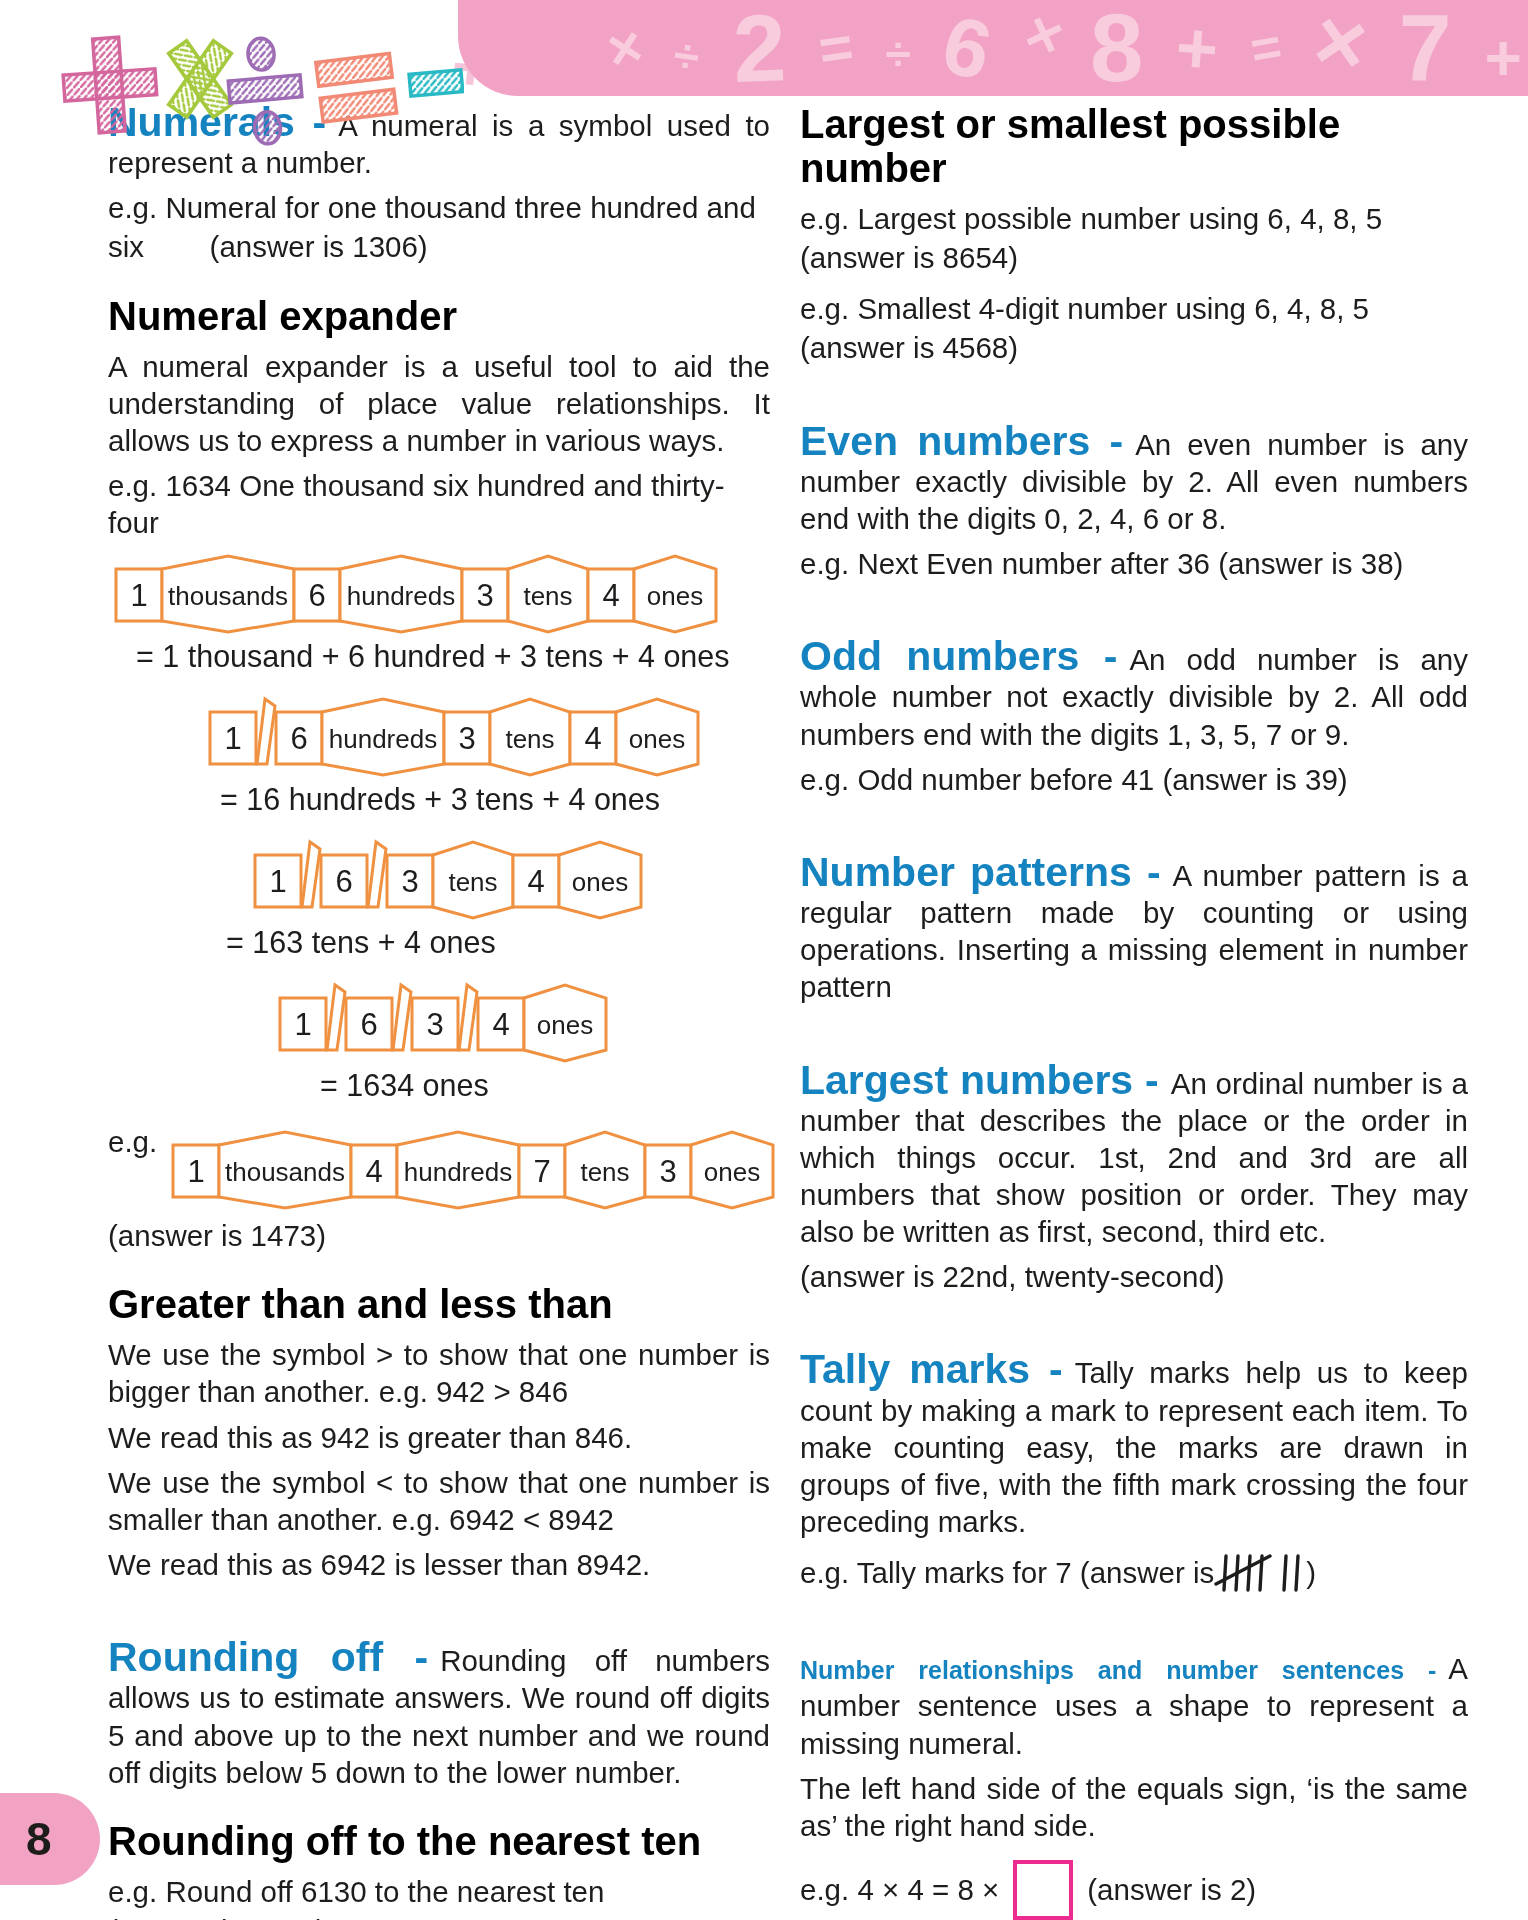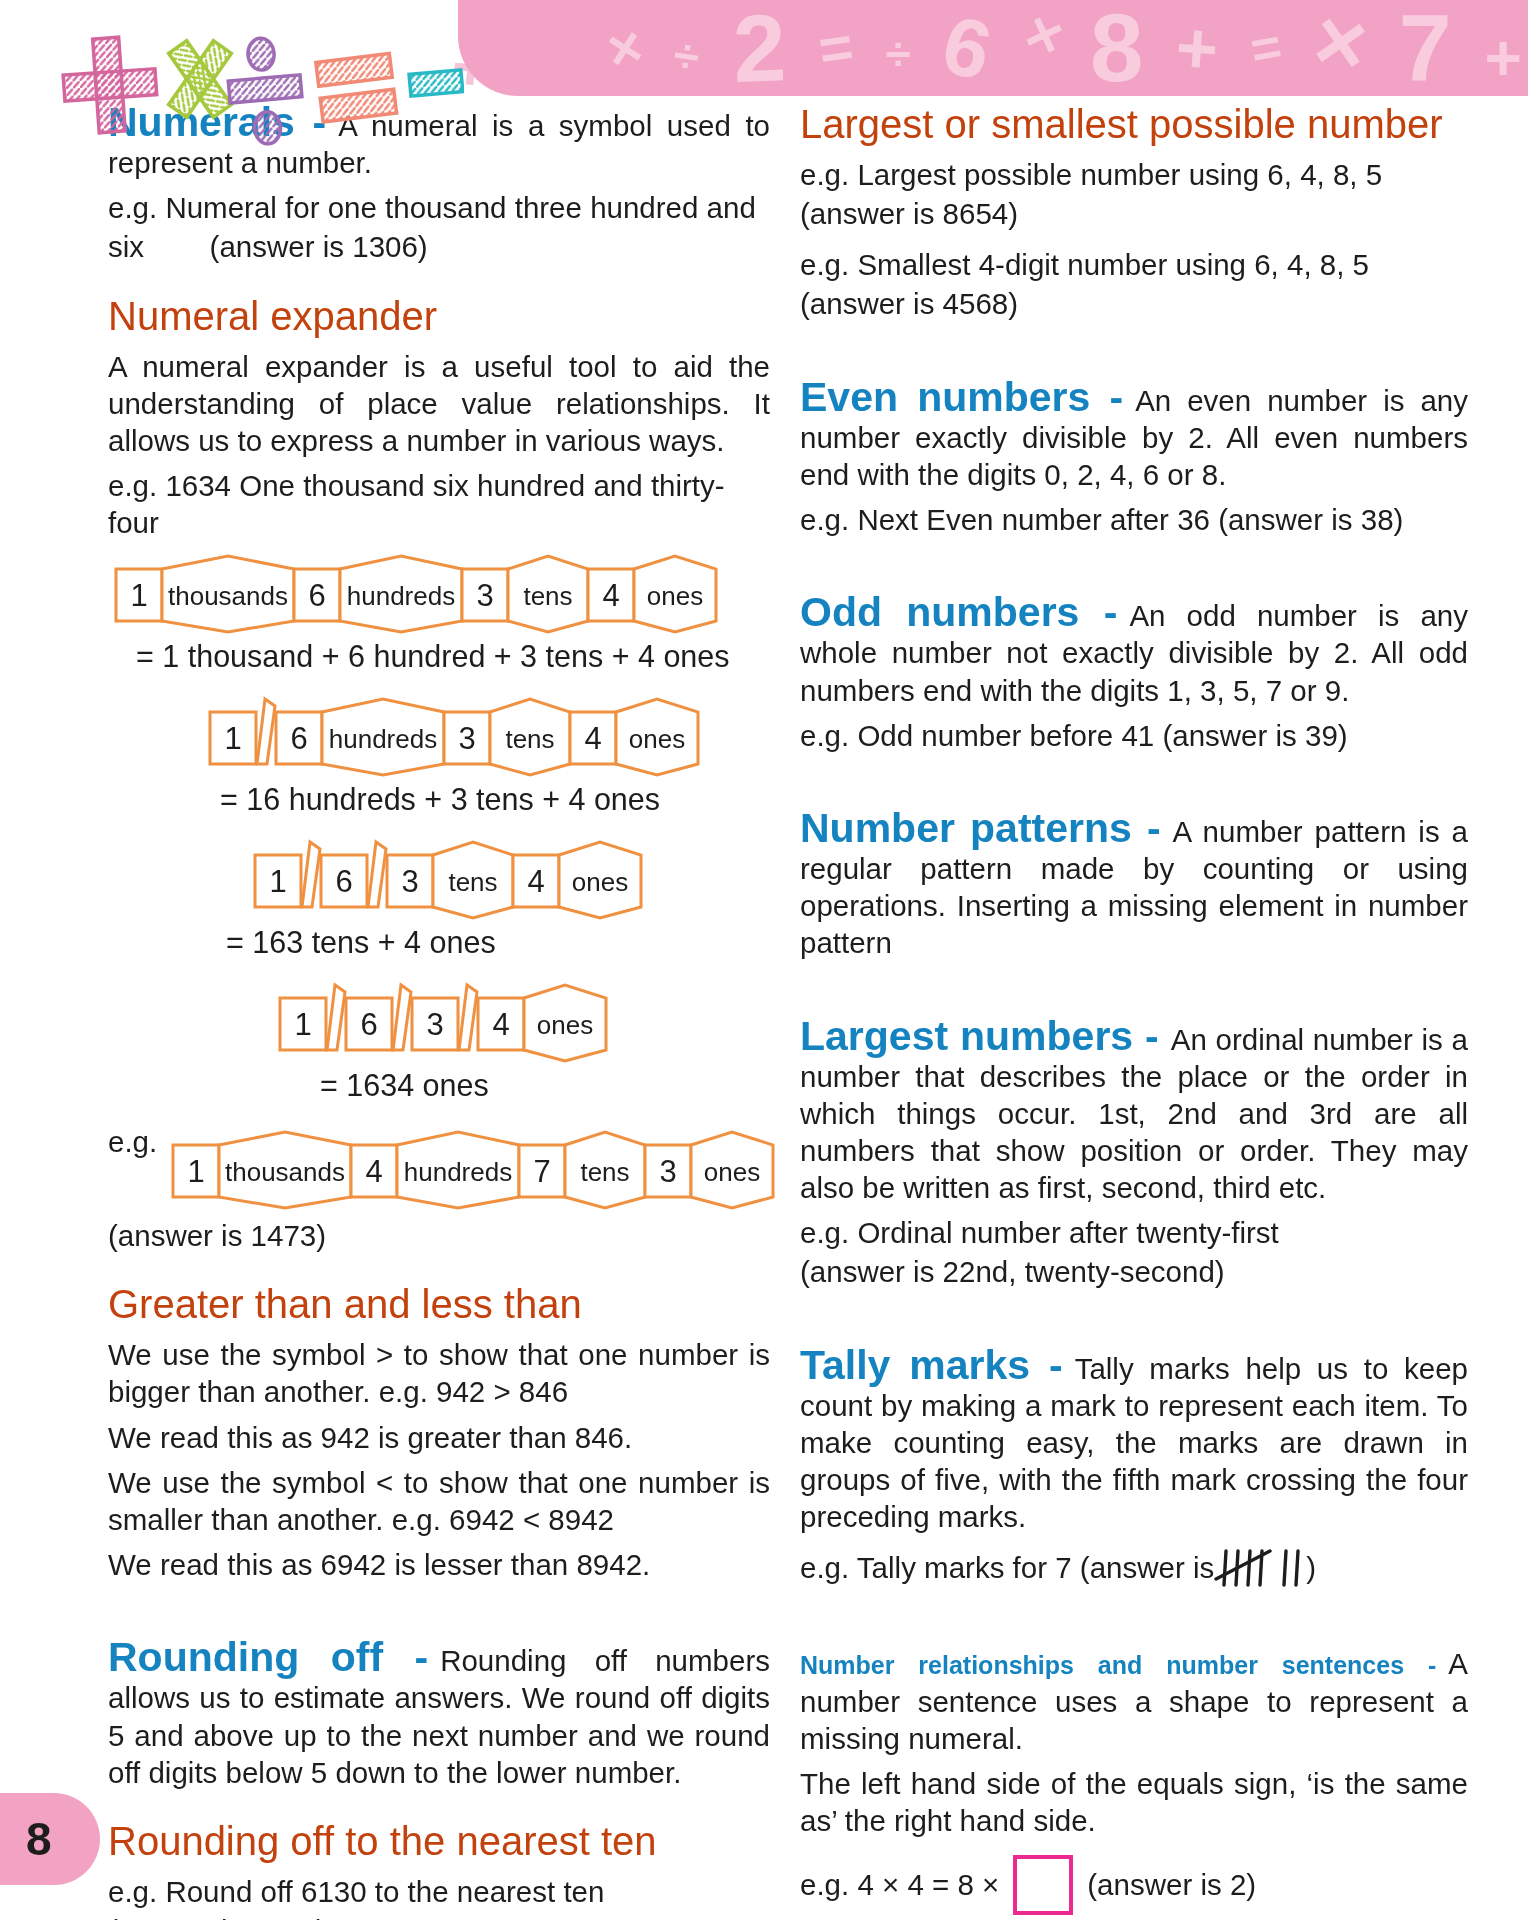--- a/index.html
+++ b/index.html
@@ -28,21 +28,21 @@
   
   .licons{position:absolute;left:24px;top:16px;z-index:3;}
   
   .col{position:absolute;top:102px;}
   .col-left{left:108px;width:662px;}
   .col-right{left:800px;width:668px;}
   .para{font-size:29.5px;line-height:1.26;margin:0 0 8px 0;}
   .j{text-align:justify;}
   .hin{color:#1583c0;font-weight:700;font-size:41px;line-height:1;padding-right:12px;}
   .hin.small{font-size:25px;}
-  h2.sec{color:#c2410c;font-weight:400;font-size:40px;line-height:1.1;margin:28px 0 10px 0;}
+  h2.sec{color:#000000;font-weight:700;font-size:40px;line-height:1.1;margin:28px 0 10px 0;}
   .eg{font-size:29.5px;line-height:1.26;margin:2px 0;}
   .pre{white-space:pre-wrap;}
   .sect{margin-top:54px;}
   
   .exp-block{margin-top:12px;white-space:nowrap;}
   .exp-prefix{font-size:29.5px;margin-right:14px;display:inline-block;vertical-align:24px;}
   .exp-svg-slot{display:inline-block;vertical-align:middle;}
   .x0{margin-left:6px;}  .x1{margin-left:100px;} .x2{margin-left:145px;} .x3{margin-left:170px;} .x4{margin-left:0;}
   .exp-result{font-size:30.5px;margin:0 0 22px 0;}
   .r0{margin-left:28px;} .r1{margin-left:112px;} .r2{margin-left:118px;} .r3{margin-left:212px;}
@@ -248,21 +248,20 @@
 
     <p class="para j sect"><span class="hin">Even numbers -</span><span>An even number is any number exactly divisible by 2. All even numbers end with the digits 0, 2, 4, 6 or 8.</span></p>
     <div class="eg">e.g. Next Even number after 36 (answer is 38)</div>
 
     <p class="para j sect"><span class="hin">Odd numbers -</span><span>An odd number is any whole number not exactly divisible by 2. All odd numbers end with the digits 1, 3, 5, 7 or 9.</span></p>
     <div class="eg">e.g. Odd number before 41 (answer is 39)</div>
 
     <p class="para j sect"><span class="hin">Number patterns -</span><span>A number pattern is a regular pattern made by counting or using operations. Inserting a missing element in number pattern</span></p>
 
     <p class="para j sect"><span class="hin">Largest numbers -</span><span>An ordinal number is a number that describes the place or the order in which things occur. 1st, 2nd and 3rd are all numbers that show position or order. They may also be written as first, second, third etc.</span></p>
-    <div class="eg">e.g. Ordinal number after twenty-first</div>
     <div class="eg">(answer is 22nd, twenty-second)</div>
 
     <p class="para j sect"><span class="hin">Tally marks -</span><span>Tally marks help us to keep count by making a mark to represent each item. To make counting easy, the marks are drawn in groups of five, with the fifth mark crossing the four preceding marks.</span></p>
     <div class="tally-line">
       <span>e.g. Tally marks for 7 (answer is</span>
       <svg width="92" height="46" viewBox="0 0 92 46">
         <g stroke="#1d1d1b" stroke-width="3.4" stroke-linecap="round">
           <line x1="12" y1="6" x2="10" y2="40"></line>
           <line x1="24" y1="6" x2="22" y2="40"></line>
           <line x1="36" y1="6" x2="34" y2="40"></line>

